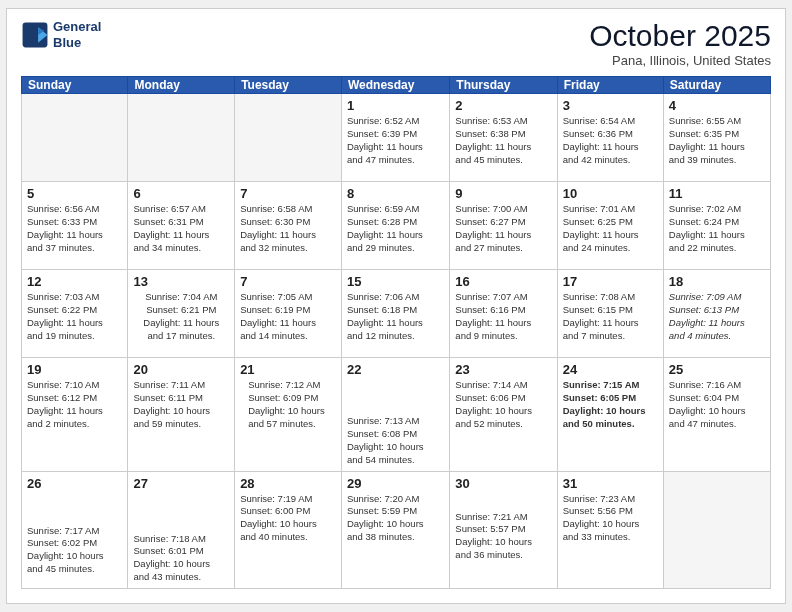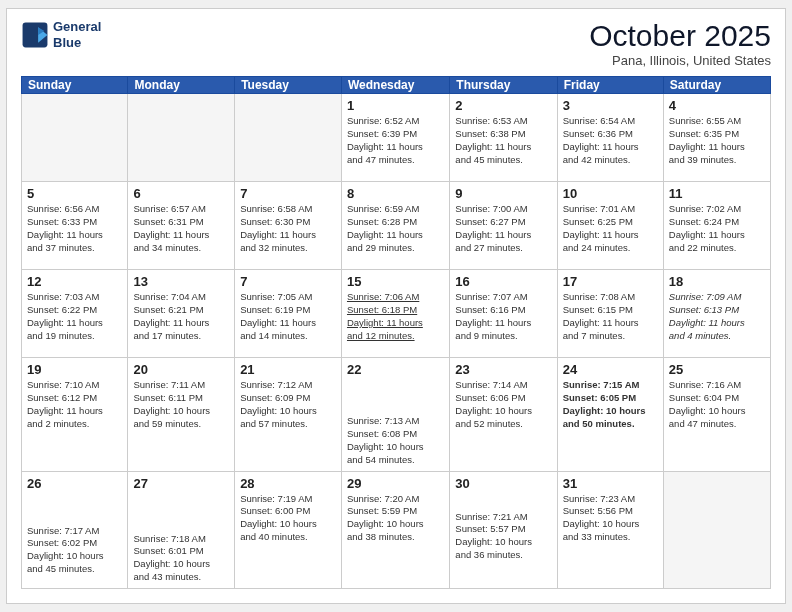--- a/index.html
+++ b/index.html
@@ -214,35 +214,35 @@
         <tr>
           <td>
             <div class="day-number">12</div>
             <div class="day-info" style="white-space: pre-line;">Sunrise: 7:03 AM
 Sunset: 6:22 PM
 Daylight: 11 hours
 and 19 minutes.</div>
           </td>
           <td>
             <div class="day-number">13</div>
-            <div class="day-info" style="white-space: pre-line;">Sunrise: 7:04 AM
+            <div class="day-info" style="white-space: pre-line; text-align: center;">Sunrise: 7:04 AM
 Sunset: 6:21 PM
 Daylight: 11 hours
 and 17 minutes.</div>
           </td>
           <td>
             <div class="day-number">7</div>
             <div class="day-info" style="white-space: pre-line;">Sunrise: 7:05 AM
 Sunset: 6:19 PM
 Daylight: 11 hours
 and 14 minutes.</div>
           </td>
           <td>
             <div class="day-number">15</div>
-            <div class="day-info" style="white-space: pre-line; text-decoration: underline;">Sunrise: 7:06 AM
+            <div class="day-info" style="white-space: pre-line;">Sunrise: 7:06 AM
 Sunset: 6:18 PM
 Daylight: 11 hours
 and 12 minutes.</div>
           </td>
           <td>
             <div class="day-number">16</div>
             <div class="day-info" style="white-space: pre-line;">Sunrise: 7:07 AM
 Sunset: 6:16 PM
 Daylight: 11 hours
 and 9 minutes.</div>
@@ -272,21 +272,21 @@
           </td>
           <td>
             <div class="day-number">20</div>
             <div class="day-info" style="white-space: pre-line;">Sunrise: 7:11 AM
 Sunset: 6:11 PM
 Daylight: 10 hours
 and 59 minutes.</div>
           </td>
           <td>
             <div class="day-number">21</div>
-            <div class="day-info" style="white-space: pre-line;">Sunrise: 7:12 AM
+            <div class="day-info" style="white-space: pre-line; margin-left: 8px;">Sunrise: 7:12 AM
 Sunset: 6:09 PM
 Daylight: 10 hours
 and 57 minutes.</div>
           </td>
           <td>
             <div class="day-number">22</div>
             <div class="day-info" style="white-space: pre-line; margin-top: 38px;">Sunrise: 7:13 AM
 Sunset: 6:08 PM
 Daylight: 10 hours
 and 54 minutes.</div>

